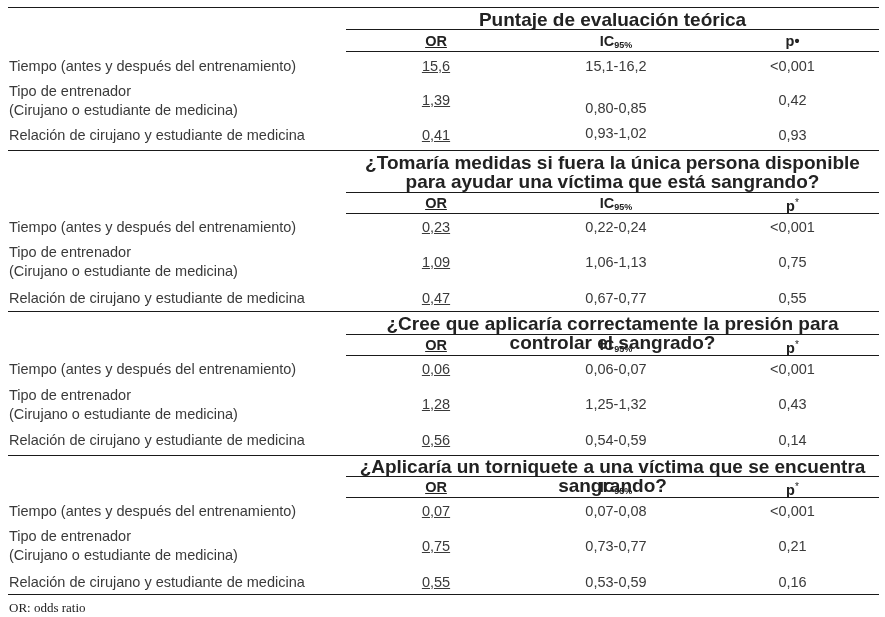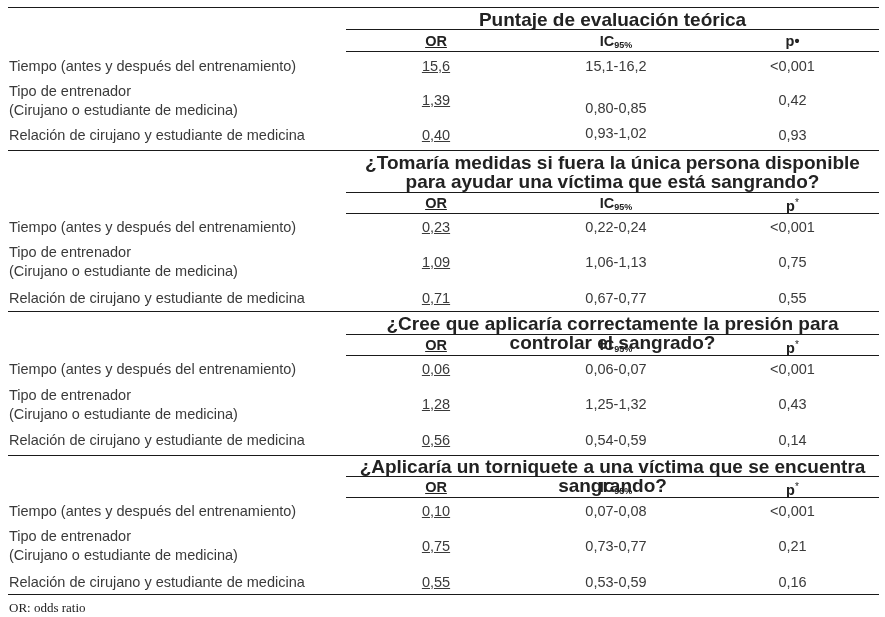--- a/index.html
+++ b/index.html
@@ -36,21 +36,21 @@
 <div class="txt cell c2" style="top:57px">15,1-16,2</div>
 <div class="txt cell c3" style="top:57px">&lt;0,001</div>
 
 <div class="txt lbl" style="top:82px">Tipo de entrenador</div>
 <div class="txt lbl" style="top:101px">(Cirujano o estudiante de medicina)</div>
 <div class="txt cell c1" style="top:91px">1,39</div>
 <div class="txt cell c2" style="top:99px">0,80-0,85</div>
 <div class="txt cell c3" style="top:91px">0,42</div>
 
 <div class="txt lbl" style="top:126px">Relación de cirujano y estudiante de medicina</div>
-<div class="txt cell c1" style="top:126px">0,40</div>
+<div class="txt cell c1" style="top:126px">0,41</div>
 <div class="txt cell c2" style="top:124px">0,93-1,02</div>
 <div class="txt cell c3" style="top:126px">0,93</div>
 
 <div class="rule full" style="top:150px"></div>
 <div class="txt title" style="top:153px; left:350px; width:525px;">¿Tomaría medidas si fuera la única persona disponible para ayudar una víctima que está sangrando?</div>
 <div class="rule part" style="top:192px"></div>
 <div class="txt cell c1 hdr" style="top:194px">OR</div>
 <div class="txt cell c2 hdr" style="top:194px"><span>IC</span><sub class="ic">95%</sub></div>
 <div class="txt cell c3 hdr" style="top:194px"><span>p</span><sup class="star">*</sup></div>
 <div class="rule part" style="top:213px"></div>
@@ -60,21 +60,21 @@
 <div class="txt cell c2" style="top:218px">0,22-0,24</div>
 <div class="txt cell c3" style="top:218px">&lt;0,001</div>
 
 <div class="txt lbl" style="top:243px">Tipo de entrenador</div>
 <div class="txt lbl" style="top:262px">(Cirujano o estudiante de medicina)</div>
 <div class="txt cell c1" style="top:253px">1,09</div>
 <div class="txt cell c2" style="top:253px">1,06-1,13</div>
 <div class="txt cell c3" style="top:253px">0,75</div>
 
 <div class="txt lbl" style="top:289px">Relación de cirujano y estudiante de medicina</div>
-<div class="txt cell c1" style="top:289px">0,71</div>
+<div class="txt cell c1" style="top:289px">0,47</div>
 <div class="txt cell c2" style="top:289px">0,67-0,77</div>
 <div class="txt cell c3" style="top:289px">0,55</div>
 
 <div class="rule full" style="top:311px"></div>
 <div class="txt title" style="top:314px">¿Cree que aplicaría correctamente la presión para controlar el sangrado?</div>
 <div class="rule part" style="top:334px"></div>
 <div class="txt cell c1 hdr" style="top:336px">OR</div>
 <div class="txt cell c2 hdr" style="top:336px"><span>IC</span><sub class="ic">95%</sub></div>
 <div class="txt cell c3 hdr" style="top:336px"><span>p</span><sup class="star">*</sup></div>
 <div class="rule part" style="top:355px"></div>
@@ -97,21 +97,21 @@
 
 <div class="rule full" style="top:455px"></div>
 <div class="txt title" style="top:457px">¿Aplicaría un torniquete a una víctima que se encuentra sangrando?</div>
 <div class="rule part" style="top:476px"></div>
 <div class="txt cell c1 hdr" style="top:478px">OR</div>
 <div class="txt cell c2 hdr" style="top:478px"><span>IC</span><sub class="ic">95%</sub></div>
 <div class="txt cell c3 hdr" style="top:478px"><span>p</span><sup class="star">*</sup></div>
 <div class="rule part" style="top:497px"></div>
 
 <div class="txt lbl" style="top:502px">Tiempo (antes y después del entrenamiento)</div>
-<div class="txt cell c1" style="top:502px">0,10</div>
+<div class="txt cell c1" style="top:502px">0,07</div>
 <div class="txt cell c2" style="top:502px">0,07-0,08</div>
 <div class="txt cell c3" style="top:502px">&lt;0,001</div>
 
 <div class="txt lbl" style="top:527px">Tipo de entrenador</div>
 <div class="txt lbl" style="top:546px">(Cirujano o estudiante de medicina)</div>
 <div class="txt cell c1" style="top:537px">0,75</div>
 <div class="txt cell c2" style="top:537px">0,73-0,77</div>
 <div class="txt cell c3" style="top:537px">0,21</div>
 
 <div class="txt lbl" style="top:573px">Relación de cirujano y estudiante de medicina</div>

